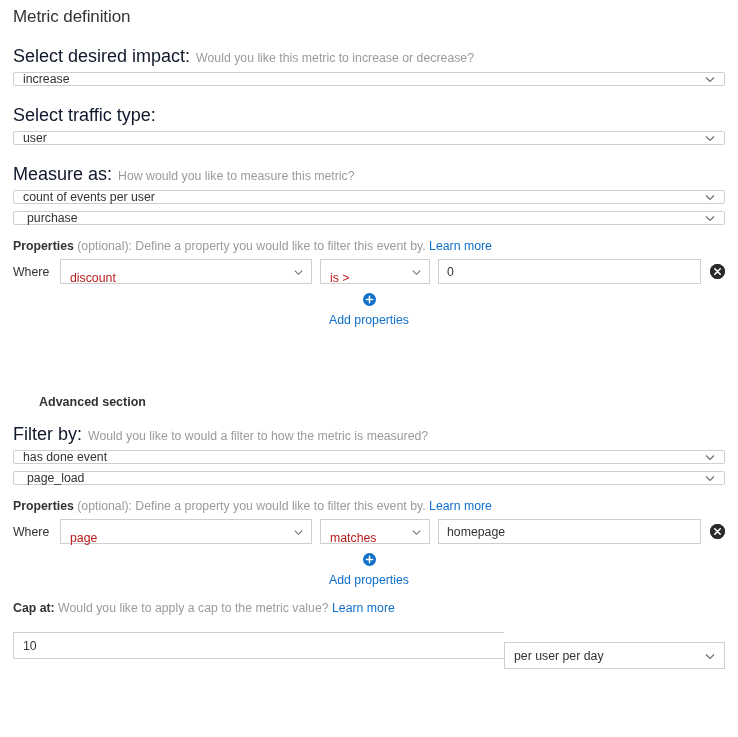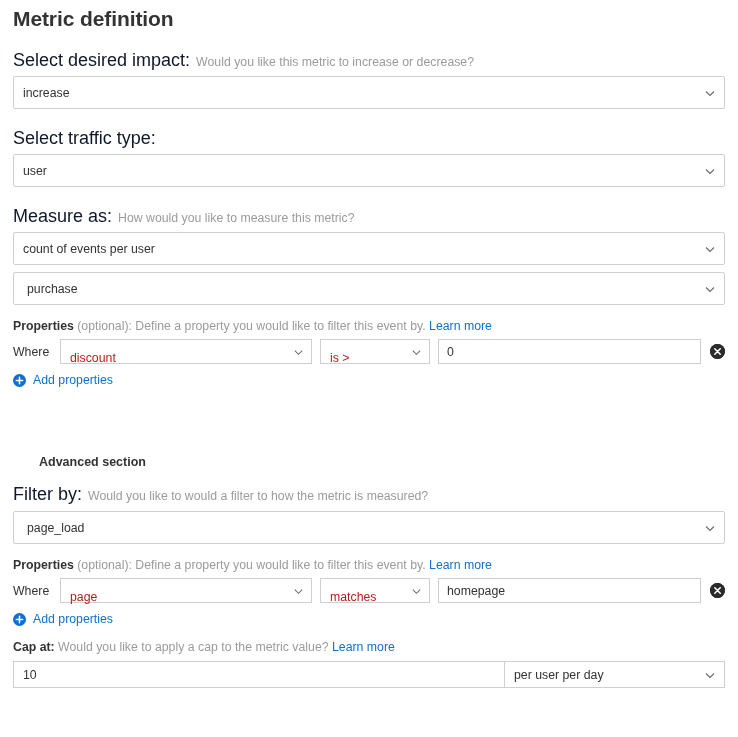--- a/index.html
+++ b/index.html
@@ -12,22 +12,22 @@
     -webkit-font-smoothing: antialiased;
   }
   .page {
     width: 738px;
     height: 737px;
     position: relative;
     padding: 0 13px;
     overflow: hidden;
   }
   .title {
-    font-size: 21px;
-    font-weight: bold;
+    font-size: 17px;
+    font-weight: normal;
     color: #333333;
     margin: 0;
     padding-top: 7px;
     letter-spacing: -0.1px;
   }
   .field-label-row {
     display: flex;
     align-items: baseline;
     gap: 6px;
     margin-top: 19px;
@@ -40,21 +40,21 @@
     color: #0f172a;
     font-size: 18px;
   }
   .lbl-muted {
     color: #9b9b9b;
     font-size: 12.3px;
   }
   .select {
     position: relative;
     width: 100%;
-    height: 33px;
+    height: 14px;
     border: 1px solid #cfcfcf;
     background: #ffffff;
     border-radius: 2px;
     display: flex;
     align-items: center;
     padding: 0 26px 0 9px;
     font-size: 12.3px;
     color: #333333;
     margin-bottom: 7px;
     cursor: default;
@@ -128,20 +128,21 @@
     cursor: pointer;
     position: relative;
   }
   .remove-btn svg { display: block; }
   .add-row {
     display: flex;
     align-items: center;
     gap: 7px;
     margin-top: 9px;
     font-size: 12.3px;
+    flex-direction: column;
   }
   .add-icon {
     width: 13px; height: 13px;
     flex: 0 0 13px;
     display: block;
   }
   .divider-space { height: 28px; }
   .adv-title {
     font-size: 12.5px;
     font-weight: bold;
@@ -167,20 +168,21 @@
     position: relative;
     flex: 1 1 auto;
     height: 27px;
     border: 1px solid #cfcfcf;
     background: #ffffff;
     display: flex;
     align-items: center;
     padding: 0 24px 0 9px;
     font-size: 12.3px;
     color: #333333;
+    margin-top: 20px;
   }
   .cap-sel .caret { position: absolute; right: 8px; top: 50%; transform: translateY(-50%); width: 12px; height: 12px; }
 </style>
 </head>
 <body>
 
 <div class="page">
 
   <h1 class="title">Metric definition</h1>
 
@@ -273,20 +275,28 @@
   </div>
 
   <div class="divider-space"></div>
 
   <div class="adv-title">Advanced section</div>
 
   <div class="field-label-row tight">
     <span class="lbl-strong">Filter by:</span>
     <span class="lbl-muted">Would you like to would a filter to how the metric is measured?</span>
   </div>
+  <div class="select">
+    <span>has done event</span>
+    <span class="caret">
+      <svg viewBox="0 0 12 12" width="12" height="12">
+          <path d="M2 4.5 L6 8.5 L10 4.5" fill="none" stroke="#6b6b6b" stroke-width="1.1"></path>
+        </svg>
+    </span>
+  </div>
   <div class="select indent" style="margin-top:6px;">
     <span>page_load</span>
     <span class="caret">
       <svg viewBox="0 0 12 12" width="12" height="12">
           <path d="M2 4.5 L6 8.5 L10 4.5" fill="none" stroke="#6b6b6b" stroke-width="1.1"></path>
         </svg>
     </span>
   </div>
 
   <div class="props-line">

